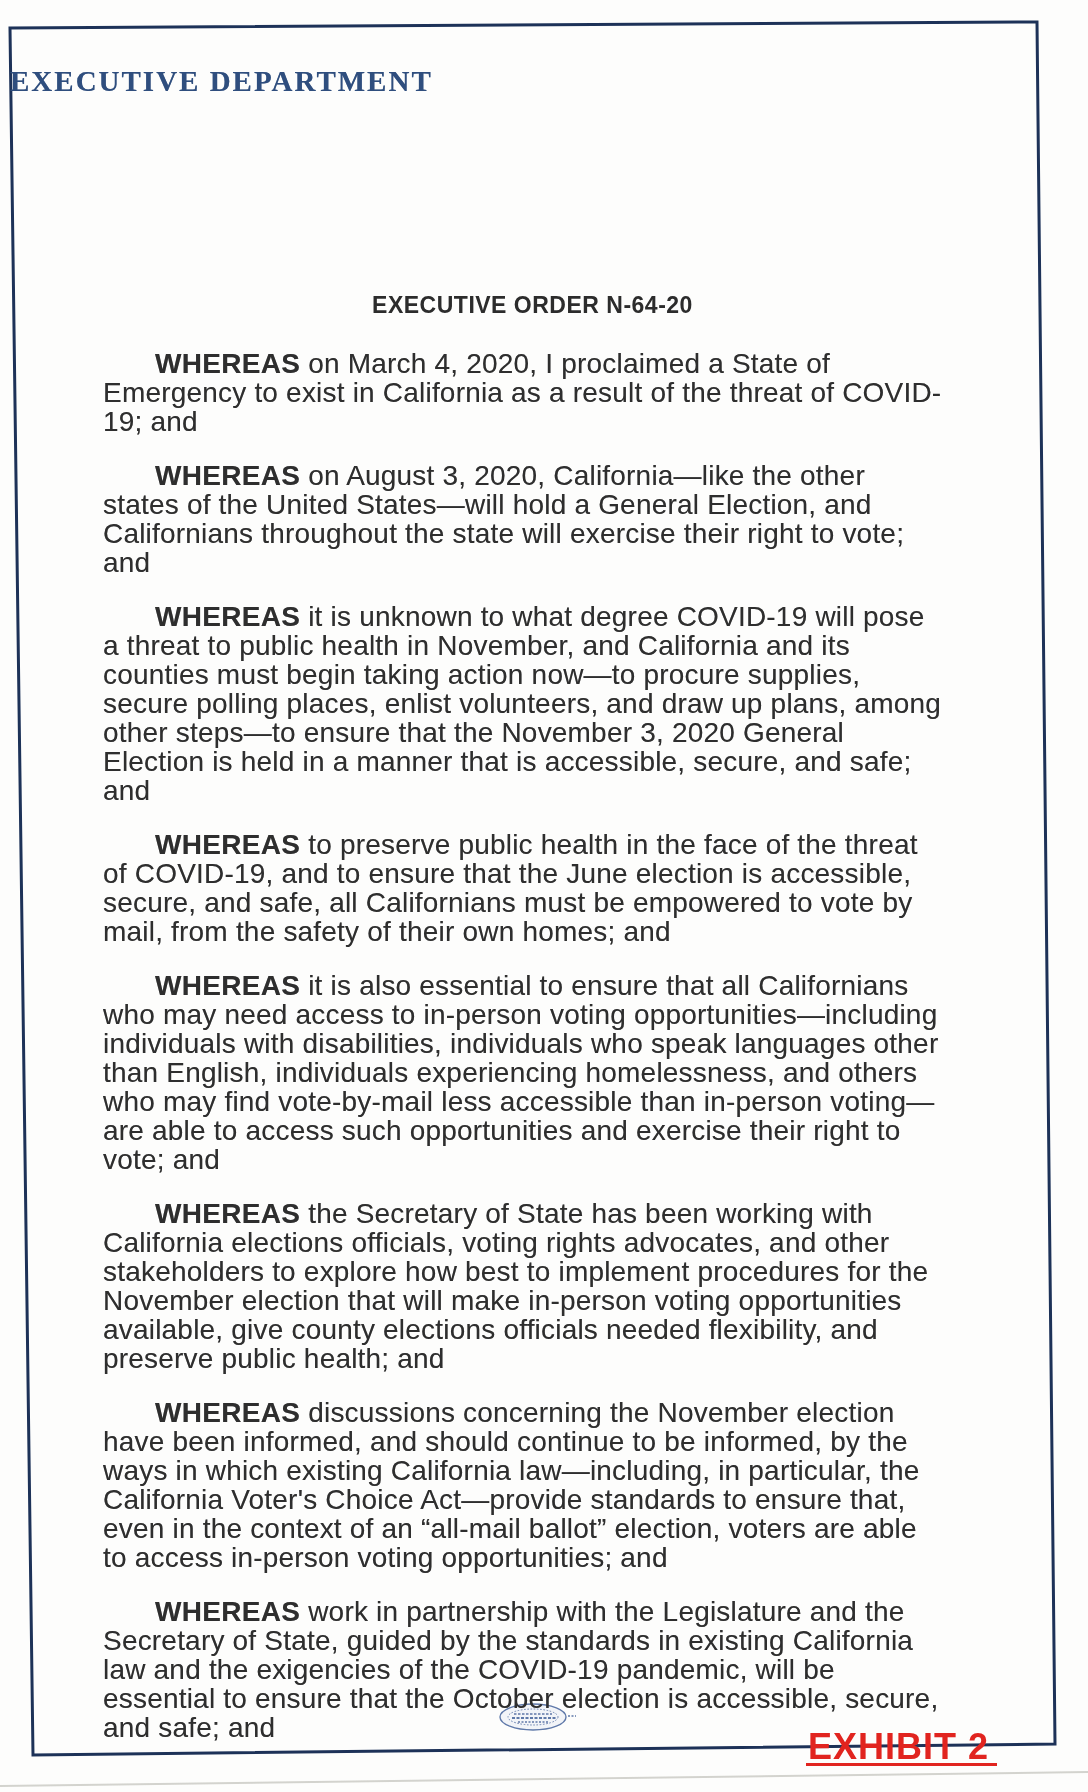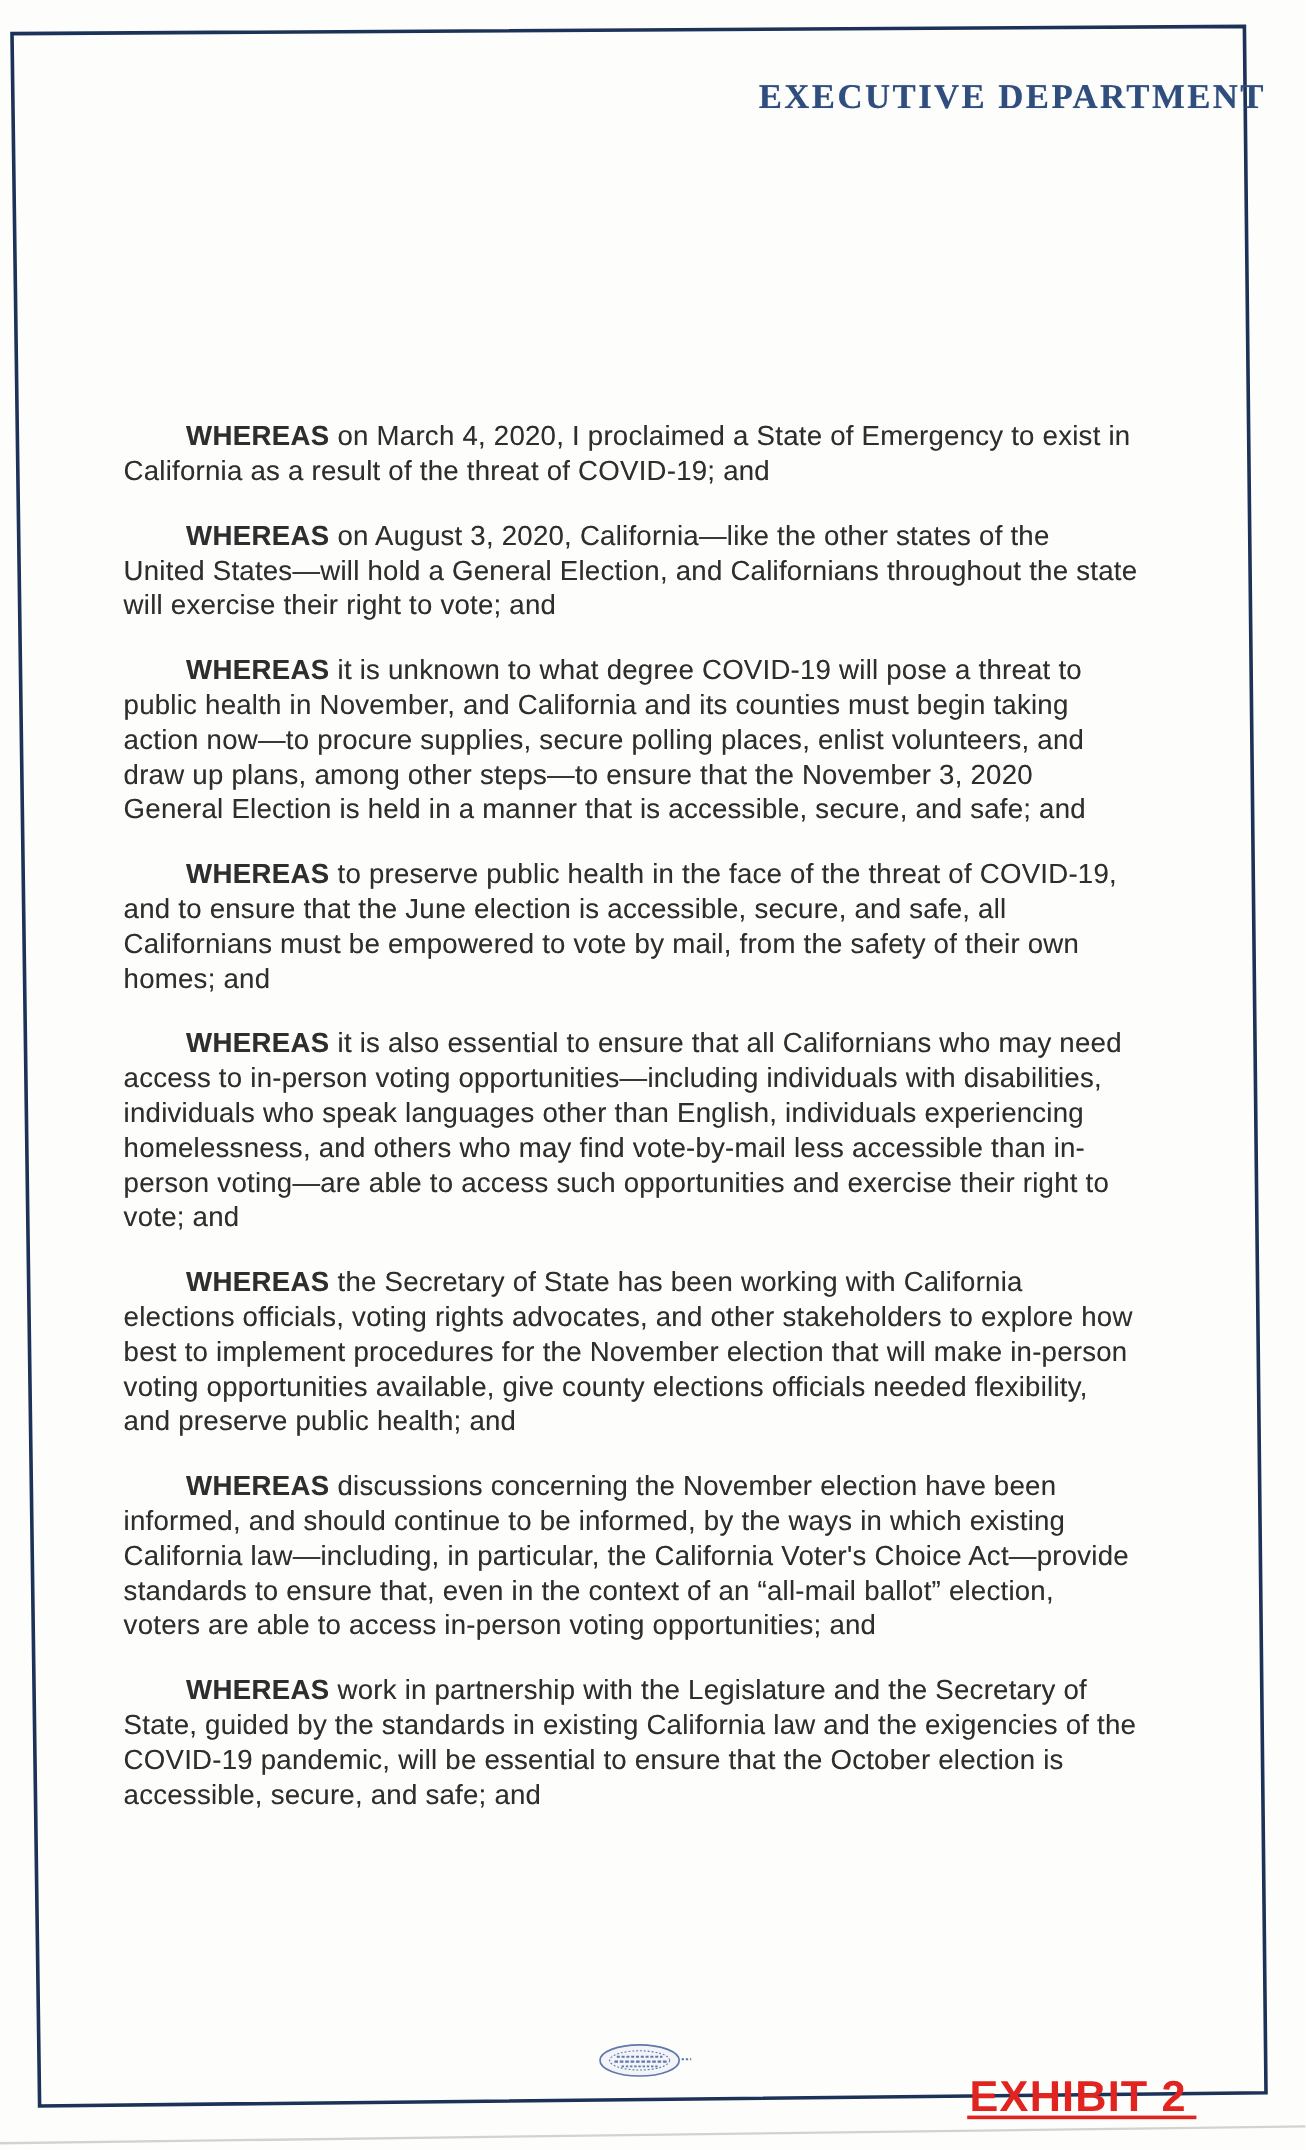--- a/index.html
+++ b/index.html
@@ -27,21 +27,21 @@
     position:absolute;
     left:0;top:0;
     width:1088px;height:1792px;
     z-index:1;
     pointer-events:none;
   }
   .doc-header{
     position:absolute;
     left:10px;top:64px;
     width:1045px;
-    text-align:right;
+    text-align:left;
     z-index:2;
     font-family:"Liberation Serif","DejaVu Serif",serif;
     font-weight:bold;
     font-size:29px;
     line-height:35px;
     letter-spacing:2px;
     color:var(--header-navy);
     text-shadow:0 0 .6px rgba(47,78,126,.55);
   }
   .order-title{
@@ -53,21 +53,21 @@
     font-weight:bold;
     font-size:23px;
     letter-spacing:.5px;
     color:#2c2c2c;
   }
   .doc-body{
     position:absolute;
     left:103px;top:349px;
     width:845px;
     z-index:2;
-    font-size:23px;
+    font-size:28px;
     line-height:29px;
     letter-spacing:.2px;
     color:var(--body-text);
     text-shadow:0 0 .4px rgba(46,46,46,.4);
   }
   .para{
     margin:0 0 25px 0;
     text-indent:52px;
   }
   .para .lead{
@@ -105,20 +105,21 @@
       <line x1="512" y1="1718" x2="556" y2="1718" stroke="#44629b" stroke-width="1.8" stroke-dasharray="3 1.5"></line>
       <line x1="518" y1="1722" x2="548" y2="1722" stroke="#44629b" stroke-width="1.4" stroke-dasharray="2 1.5"></line>
       <line x1="568" y1="1716" x2="576" y2="1716" stroke="#44629b" stroke-width="1.6" stroke-dasharray="2 1.5"></line>
     </g>
   </svg>
 
   <div class="doc-header">
     <div>EXECUTIVE DEPARTMENT</div>
   </div>
 
+  <div class="order-title">EXECUTIVE ORDER N-64-20</div>
 
   <div class="doc-body">
     <p class="para">
       <span class="lead">WHEREAS</span>
       <span>on March 4, 2020, I proclaimed a State of Emergency to exist in California as a result of the threat of COVID-19; and</span>
     </p>
     <p class="para">
       <span class="lead">WHEREAS</span>
       <span>on August 3, 2020, California—like the other states of the United States—will hold a General Election, and Californians throughout the state will exercise their right to vote; and</span>
     </p>

